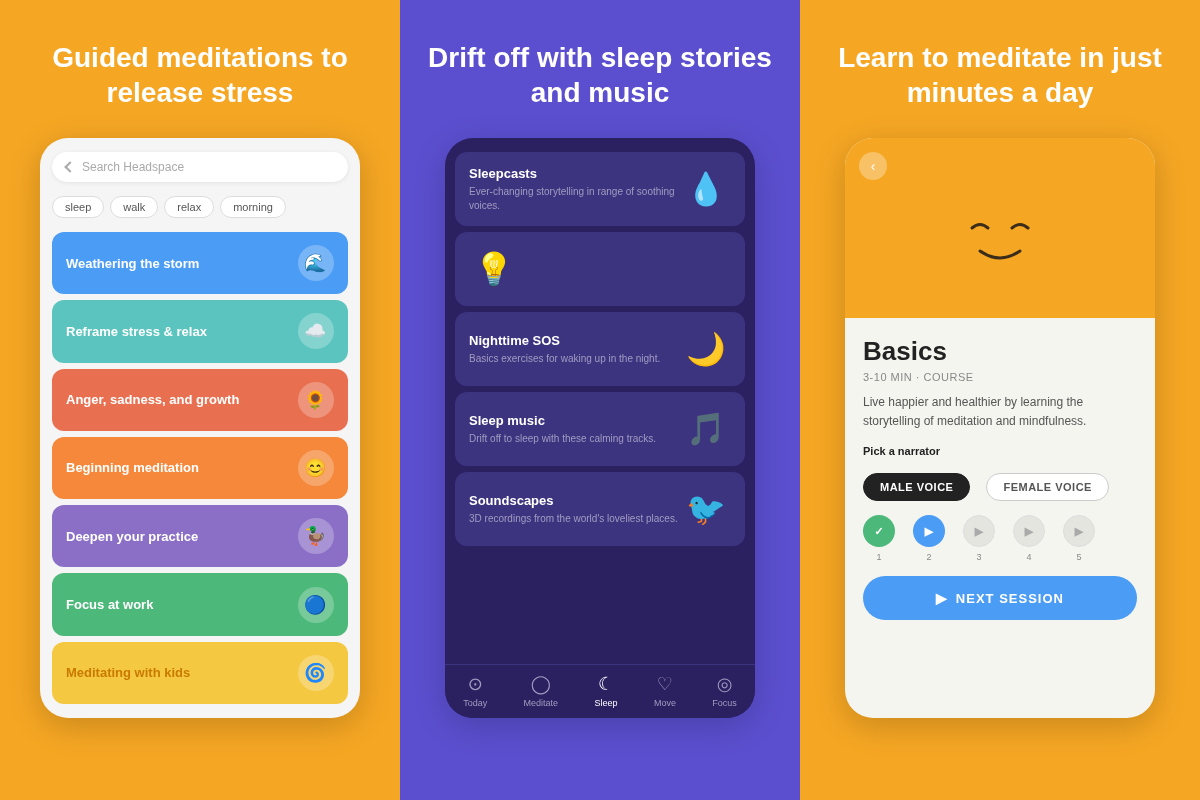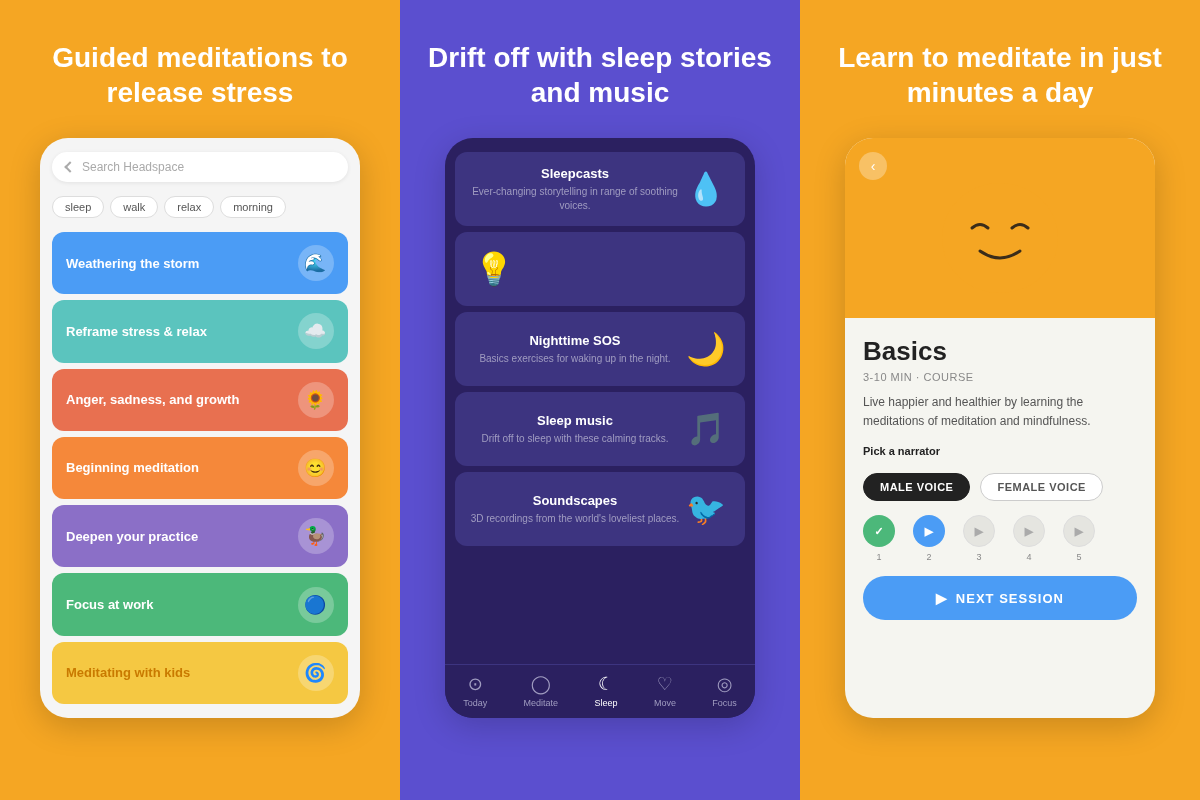--- a/index.html
+++ b/index.html
@@ -134,21 +134,20 @@
       overflow: hidden;
     }
     .sleep-item {
       background: #3D3480;
       border-radius: 12px;
       padding: 12px 14px;
       display: flex;
       align-items: center;
       justify-content: space-between;
       min-height: 70px;
-      text-align: center;
     }
     .sleep-item-text { flex: 1; }
     .sleep-item-title {
       font-size: 13px;
       font-weight: 700;
       color: #fff;
       margin-bottom: 4px;
     }
     .sleep-item-desc {
       font-size: 10px;
@@ -237,21 +236,21 @@
       margin-bottom: 14px;
     }
     .narrator-label {
       font-size: 11px;
       font-weight: 700;
       color: #222;
       margin-bottom: 16px;
     }
     .narrator-btns {
       display: flex;
-      gap: 10px;
+      gap: 16px;
       margin-bottom: 14px;
     }
     .narrator-btn {
       border: 1.5px solid #ccc;
       border-radius: 20px;
       padding: 7px 16px;
       font-size: 11px;
       font-weight: 700;
       letter-spacing: 0.5px;
       background: #fff;
@@ -427,21 +426,21 @@
         <path d="M42 65 Q50 58 58 65" stroke="#3B2D1A" stroke-width="3" fill="none" stroke-linecap="round"></path>
 
         <path d="M82 65 Q90 58 98 65" stroke="#3B2D1A" stroke-width="3" fill="none" stroke-linecap="round"></path>
 
         <path d="M50 88 Q70 102 90 88" stroke="#3B2D1A" stroke-width="3" fill="none" stroke-linecap="round"></path>
       </svg>
     </div>
     <div class="basics-content">
       <div class="basics-title">Basics</div>
       <div class="basics-meta">3-10 MIN · COURSE</div>
-      <div class="basics-desc">Live happier and healthier by learning the meditations of meditation and mindfulness.</div>
+      <div class="basics-desc">Live happier and healthier by learning the storytelling of meditation and mindfulness.</div>
       <div class="narrator-label">Pick a narrator</div>
       <div class="narrator-btns">
         <button class="narrator-btn active">MALE VOICE</button>
         <button class="narrator-btn">FEMALE VOICE</button>
       </div>
       <div class="session-dots">
         <div style="display:flex;flex-direction:column;align-items:center;gap:2px;">
           <div class="dot dot-check">✓</div>
           <span class="dot-num">1</span>
         </div>

